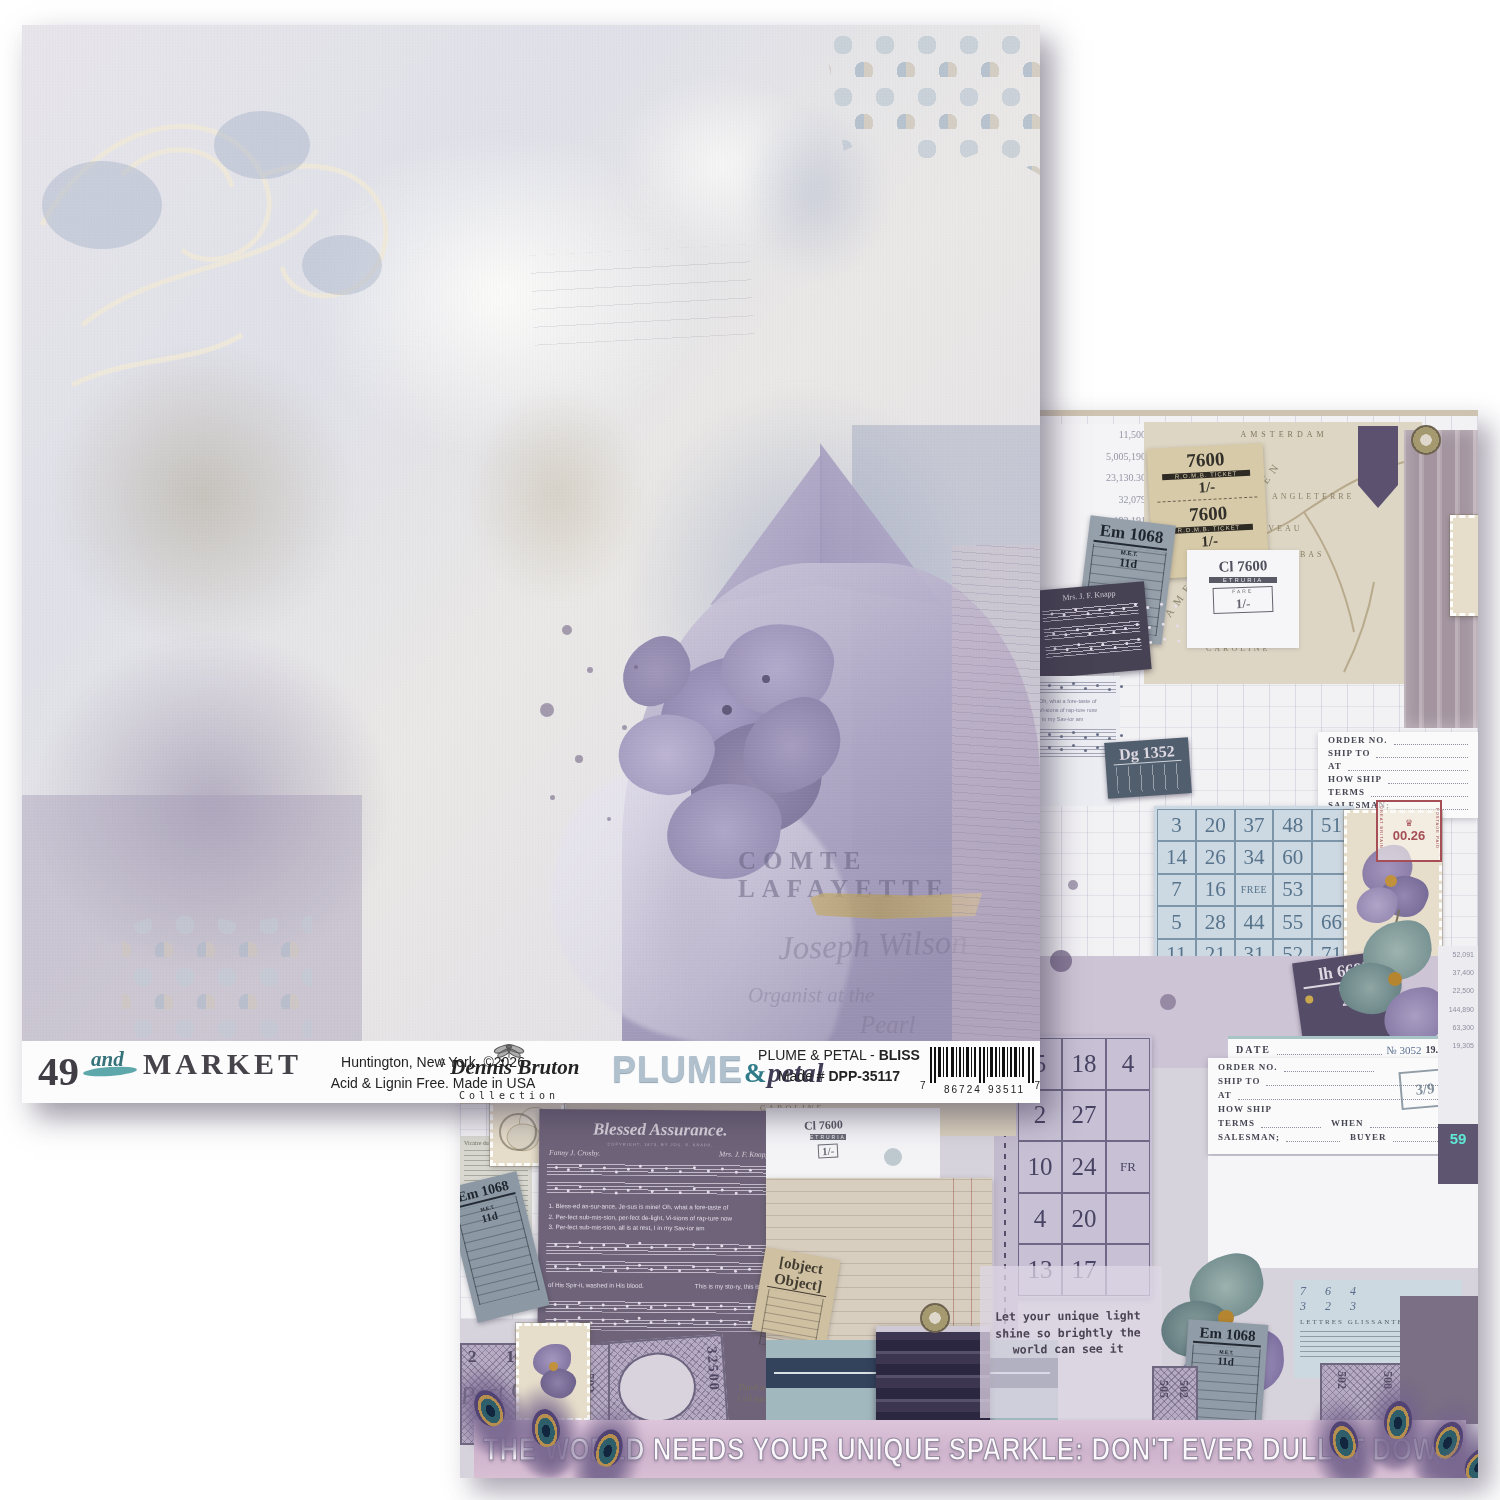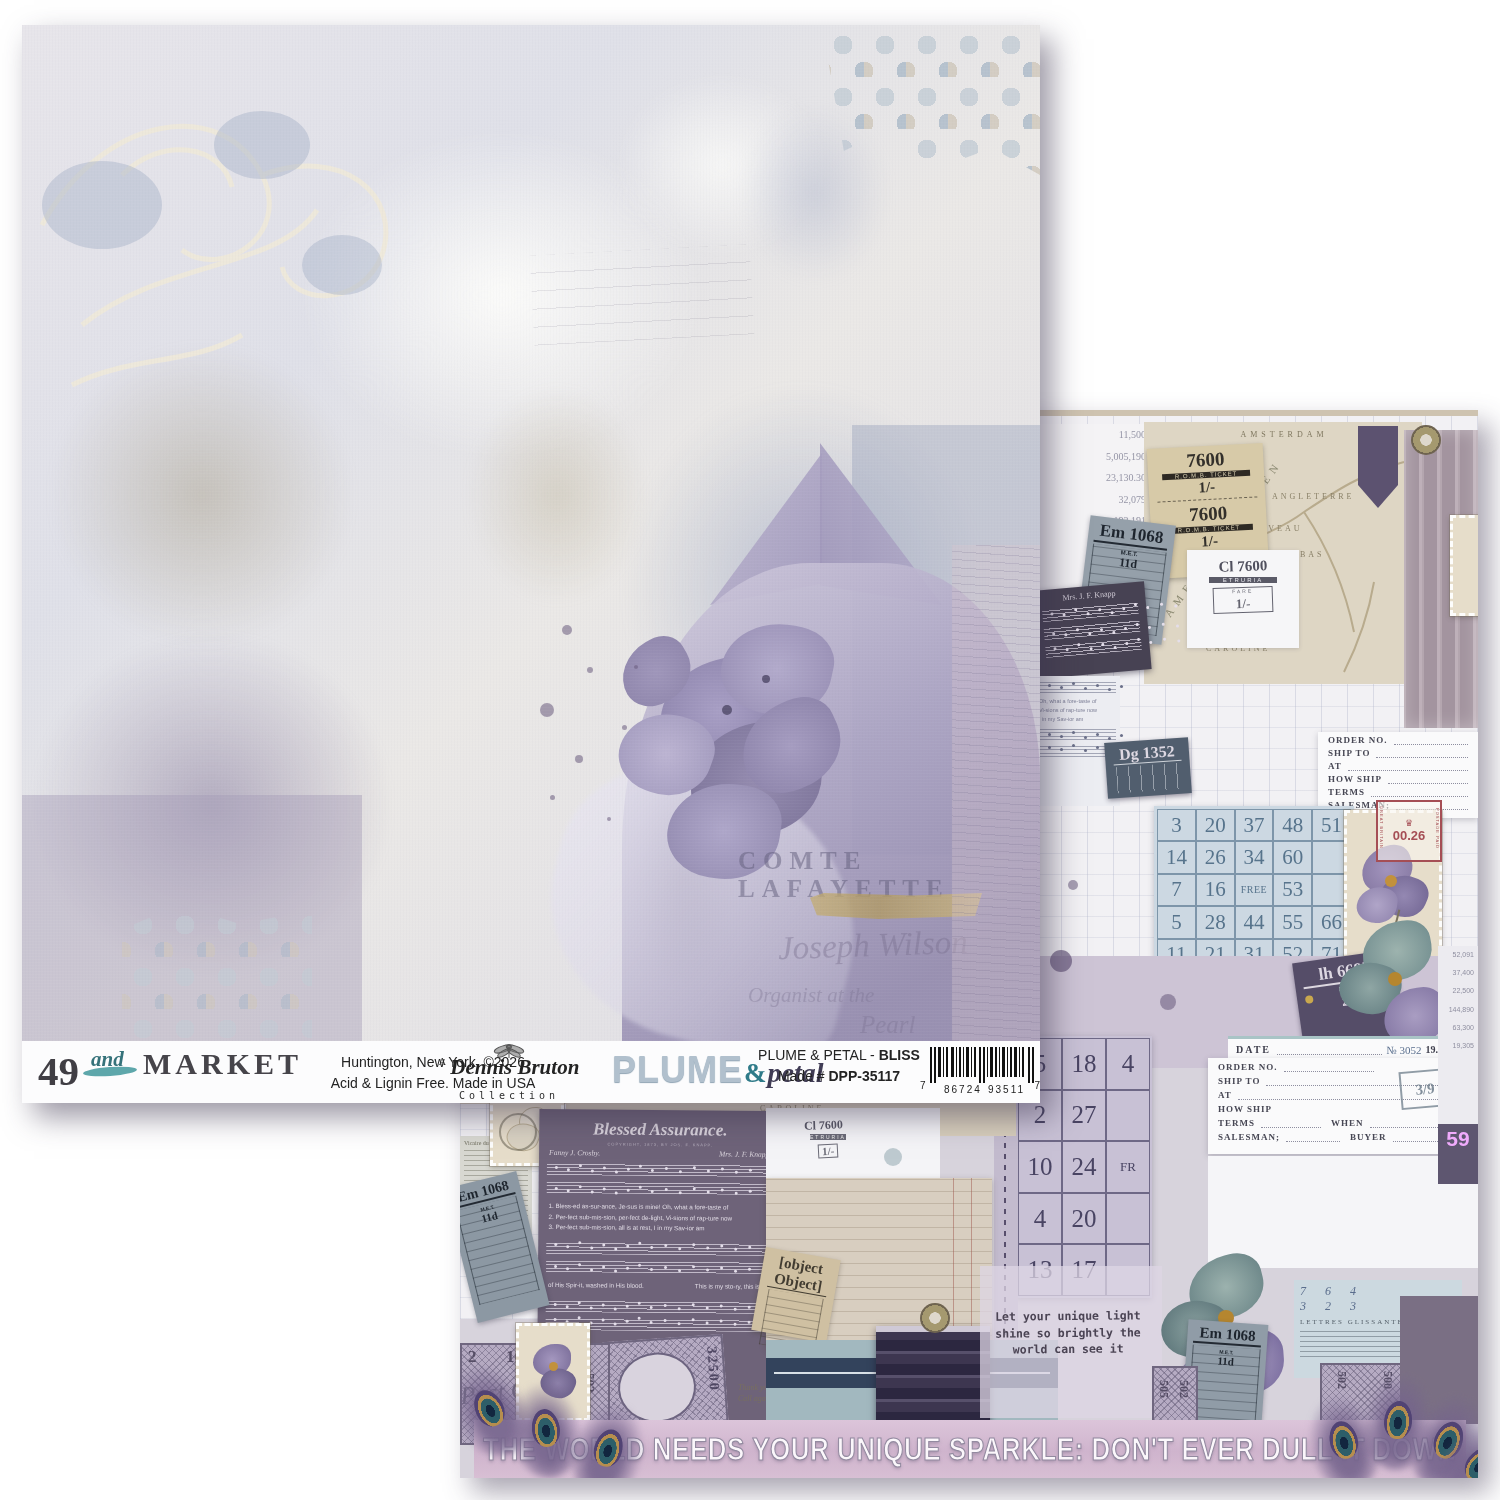--- a/index.html
+++ b/index.html
@@ -339,21 +339,21 @@
 
     <div class="a" style="left:978px;top:536px;width:40px;height:182px;background:#ecebf0;font-size:7px;line-height:2.6;color:#8f8fa0;text-align:right;padding-right:4px;box-sizing:border-box;">
       <div>52,091</div>
       <div>37,400</div>
       <div>22,500</div>
       <div>144,890</div>
       <div>63,300</div>
       <div>19,305</div>
     </div>
     <div class="a C" style="left:978px;top:714px;width:40px;height:60px;background:#5e5670;">
-      <span class="B" style="color:#f0abfc;font-size:21px;line-height:30px;text-align:right;">59</span>
+      <span class="B" style="color:#5eead4;font-size:15px;line-height:30px;text-align:right;">59</span>
     </div>
 
     <div class="a bingolav" style="left:556px;top:626px;width:132px;height:258px;">
       <div class="bgrid3">
         <span>5</span>
           <span>18</span>
           <span>4</span>
         <span>2</span>
           <span>27</span>
           <span></span>

